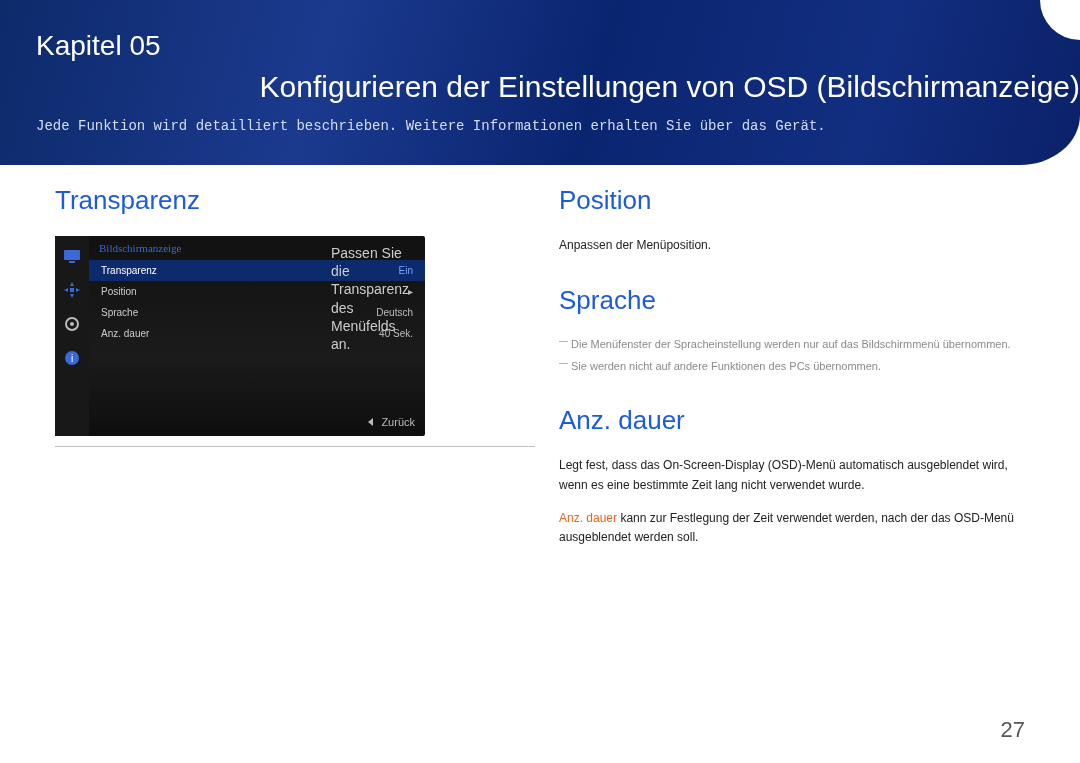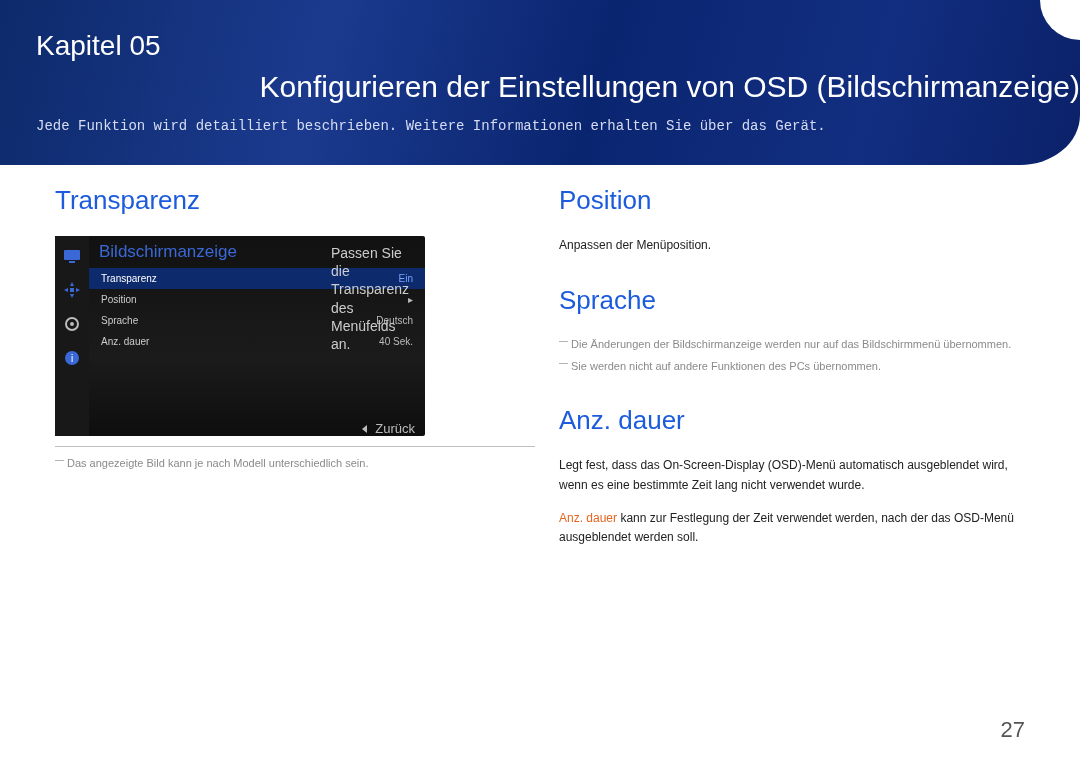--- a/index.html
+++ b/index.html
@@ -116,21 +116,22 @@
     width: 20px; height: 20px;
     display: flex; align-items: center; justify-content: center;
     color: #aaa;
     border-radius: 3px;
   }
   .osd-ico.monitor svg { fill:#3a68d6; }
   .osd-main { flex: 1; display: flex; flex-direction: column; }
   .osd-title {
     padding: 6px 2px 6px 10px;
     color: #3a68d6;
-    font-size: 17px;
+    font-size: 11px;
+    font-family: Liberation Serif, serif;
   }
   .osd-row {
     display: flex;
     justify-content: space-between;
     align-items: center;
     padding: 5px 12px;
     font-size: 10px;
     color: #ccc;
   }
   .osd-row.selected {
@@ -144,22 +145,22 @@
     top: 6px;
     right: 6px;
     width: 92px;
     font-size: 14px;
     color: #ccc;
     line-height: 1.3;
     padding: 2px 4px;
   }
   .osd-footer {
     position: absolute;
-    bottom: 0; right: 10px;
-    font-size: 13px;
+    bottom: 8px; right: 10px;
+    font-size: 11px;
     color: #bbb;
     display: flex;
     align-items: center;
     gap: 8px;
   }
   .osd-footer .tri {
     display:inline-block;
     width:0;height:0;
     border-top:4px solid transparent;
     border-bottom:4px solid transparent;
@@ -239,33 +240,32 @@
           </div>
         </div>
         <div class="osd-help">Passen Sie die Transparenz des Menüfelds an.</div>
         <div class="osd-footer">
           <span class="tri"></span>
           <span>Zurück</span>
         </div>
       </div>
 
       <hr class="thin">
-      <div class="footnote">Das angezeigte Bild kann je nach Modell unterschiedlich sein.</div>
     </div>
   </div>
 
   <div class="col-right">
     <div class="section">
       <div class="section-heading">Position</div>
       <div class="body-text">Anpassen der Menüposition.</div>
     </div>
 
     <div class="section">
       <div class="section-heading">Sprache</div>
-      <div class="footnote">Die Änderungen der Bildschirmanzeige werden nur auf das Bildschirmmenü übernommen.</div>
+      <div class="footnote">Die Menüfenster der Spracheinstellung werden nur auf das Bildschirmmenü übernommen.</div>
       <div class="footnote">Sie werden nicht auf andere Funktionen des PCs übernommen.</div>
     </div>
 
     <div class="section">
       <div class="section-heading">Anz. dauer</div>
       <div class="body-text">Legt fest, dass das On-Screen-Display (OSD)-Menü automatisch ausgeblendet wird, wenn es eine bestimmte Zeit lang nicht verwendet wurde.</div>
       <div class="body-text">
         <span class="emphasis">Anz. dauer</span><span> kann zur Festlegung der Zeit verwendet werden, nach der das OSD-Menü ausgeblendet werden soll.</span>
       </div>
     </div>

